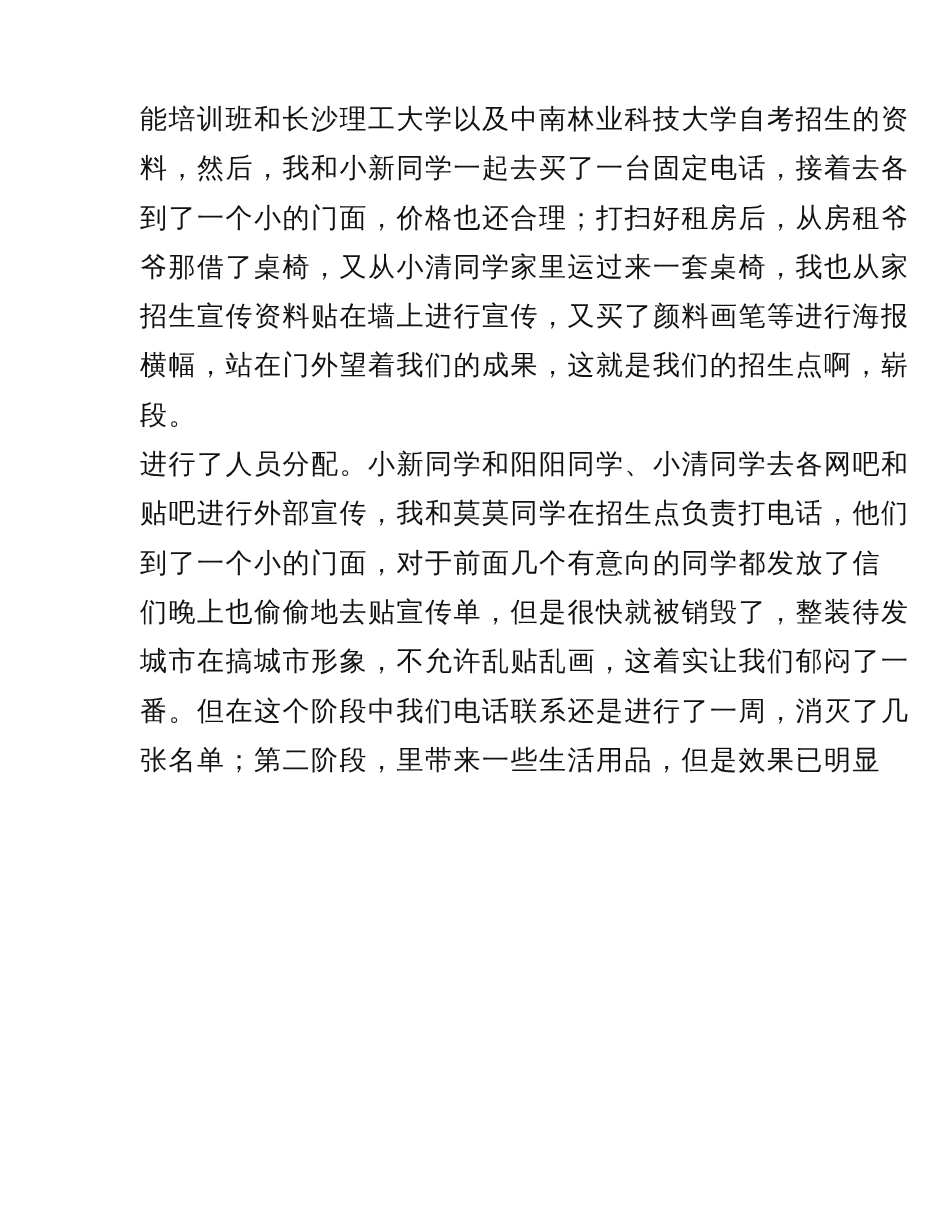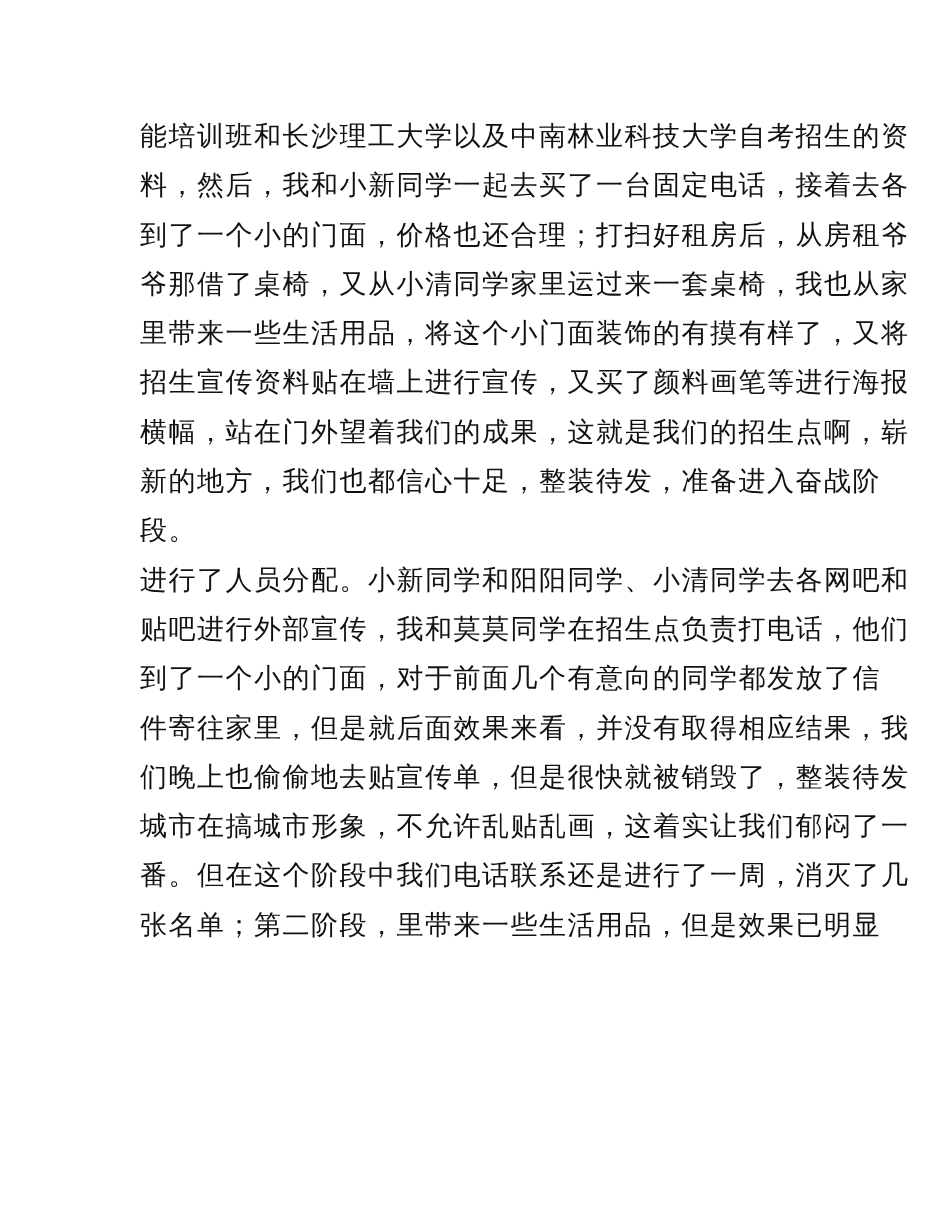--- a/index.html
+++ b/index.html
@@ -1,40 +1,37 @@
 <!DOCTYPE html>
 <html><head>
 <meta charset="utf-8">
 <style>
   html, body { margin: 0; padding: 0; background: #ffffff; }
   body { width: 950px; height: 1229px; position: relative; overflow: hidden; }
   .page {
-    position: absolute; left: 140px; top: 111px; width: 680px;
+    position: absolute; left: 140px; top: 94px; width: 680px;
     font-family: "DejaVu Serif", "Liberation Serif", serif;
     color: #111111;
   }
   .line {
     display: block; height: 49.3px; line-height: 49.3px;
     font-size: 27px; white-space: nowrap; letter-spacing: 1.5px;
   }
 </style>
 </head>
 <body>
 
 <div class="page">
   <span class="line">能培训班和长沙理工大学以及中南林业科技大学自考招生的资</span>
   <span class="line">料，然后，我和小新同学一起去买了一台固定电话，接着去各</span>
   <span class="line">到了一个小的门面，价格也还合理；打扫好租房后，从房租爷</span>
   <span class="line">爷那借了桌椅，又从小清同学家里运过来一套桌椅，我也从家</span>
-  <span class="line">里带来一些生活用品，将这个小门面装饰的有摸有样了，又将</span>
   <span class="line">招生宣传资料贴在墙上进行宣传，又买了颜料画笔等进行海报</span>
   <span class="line">横幅，站在门外望着我们的成果，这就是我们的招生点啊，崭</span>
-  <span class="line">新的地方，我们也都信心十足，整装待发，准备进入奋战阶</span>
   <span class="line">段。</span>
   <span class="line">进行了人员分配。小新同学和阳阳同学、小清同学去各网吧和</span>
   <span class="line">贴吧进行外部宣传，我和莫莫同学在招生点负责打电话，他们</span>
   <span class="line">到了一个小的门面，对于前面几个有意向的同学都发放了信</span>
-  <span class="line">件寄往家里，但是就后面效果来看，并没有取得相应结果，我</span>
   <span class="line">们晚上也偷偷地去贴宣传单，但是很快就被销毁了，整装待发</span>
   <span class="line">城市在搞城市形象，不允许乱贴乱画，这着实让我们郁闷了一</span>
   <span class="line">番。但在这个阶段中我们电话联系还是进行了一周，消灭了几</span>
   <span class="line">张名单；第二阶段，里带来一些生活用品，但是效果已明显</span>
 </div>
 
 </body></html>

